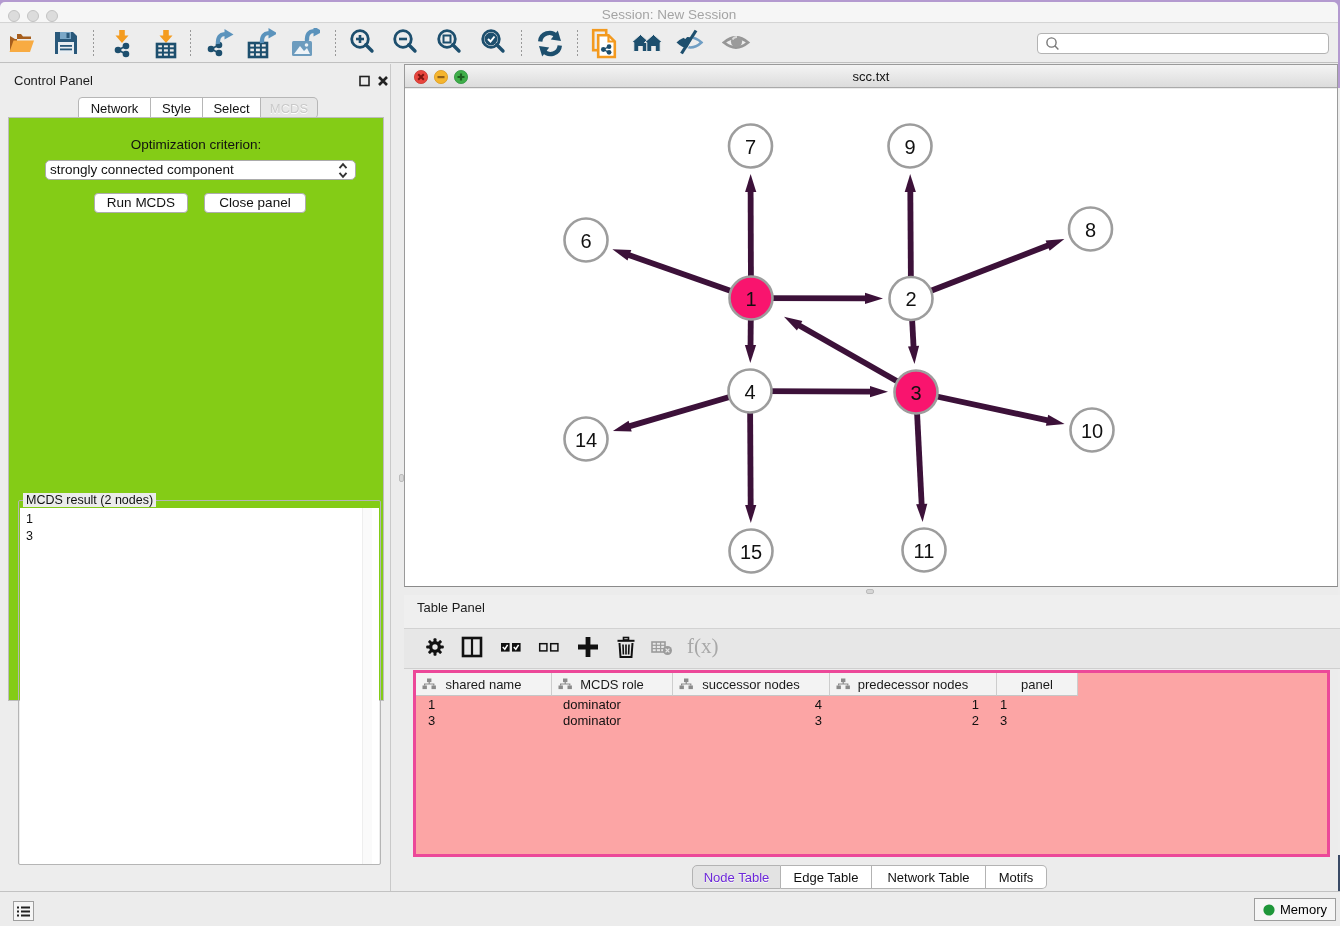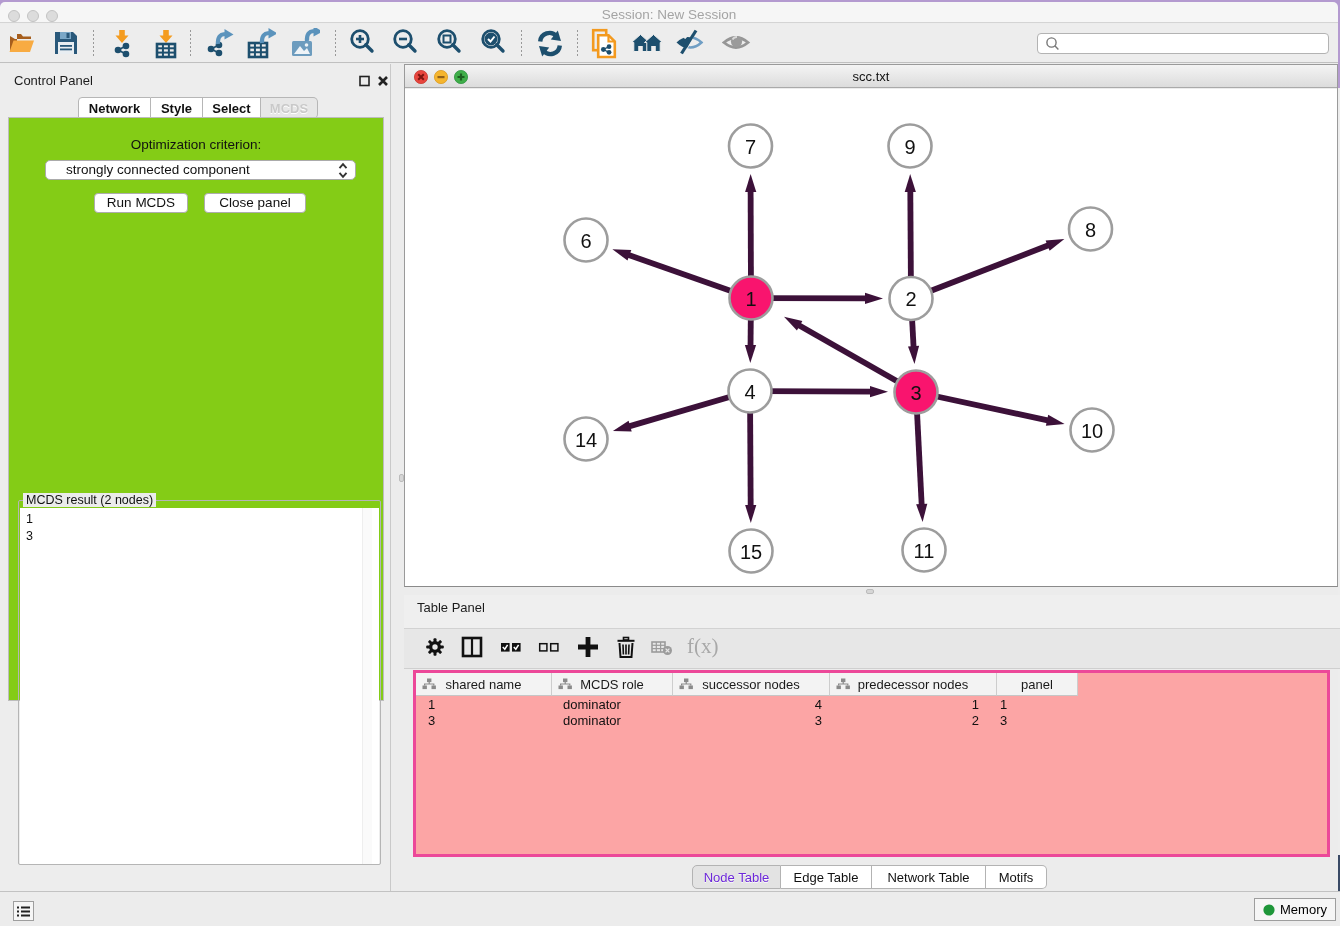--- a/index.html
+++ b/index.html
@@ -11,26 +11,26 @@
 .toolbar{position:absolute;left:0;top:24px;width:1338px;height:39px;background:#ededed;border-bottom:1px solid #c0c0c0}
 .tsep{position:absolute;top:6px;width:1px;height:27px;
   background-image:linear-gradient(#999 2px,transparent 2px);background-size:1px 4px}
 .search{position:absolute;left:1037px;top:9px;width:292px;height:21px;background:#fff;
   border:1px solid #b3b3b3;border-radius:4px;display:flex;align-items:center}
 .phead{position:absolute;font-size:13px;color:#1c1c1c}
 .pbtns{position:absolute}
 .cpanel{position:absolute;left:0;top:64px;width:391px;height:827px;background:#ededed;border-right:1px solid #c9c9c9}
 .tabs{position:absolute;left:78px;top:33px;display:flex;height:22px}
 .tab{border:1px solid #b6b6b6;border-left:none;background:#fff;font-size:13px;color:#111;
-  display:flex;align-items:center;justify-content:center;font-weight:700}
+  display:flex;align-items:center;justify-content:center;font-weight:400}
 .tab:first-child{border-left:1px solid #b6b6b6}
 .tabsel{background:#e7e7e7;color:#c9c9c9;text-shadow:0 1px 0 #fff}
 .cbox{position:absolute;left:8px;top:53px;width:376px;height:584px;border:1px solid #bdbdbd;background:#84cc16}
 .select{position:absolute;left:36px;top:42px;width:311px;height:20px;background:#fff;border:1px solid #ababab;
-  border-radius:5px;font-size:13.5px;color:#111;padding:1px 0 0 20px}
+  border-radius:5px;font-size:13.5px;color:#111;padding:1px 0 0 4px}
 .btn{position:absolute;height:20px;background:#fff;border:1px solid #adadad;border-radius:4px;
   font-size:13.5px;color:#111;text-align:center;padding-top:1px}
 .fset{position:absolute;left:9px;top:382px;width:363px;height:365px;border:1px solid #b5b5b5;border-radius:2px}
 .fleg{position:absolute;left:14px;top:375px;font-size:12.5px;color:#111;background:#ebebeb;padding:0 3px}
 .fwhite{position:absolute;left:11px;top:390px;width:359px;height:356px;background:#fff;font-size:12.5px;color:#111;line-height:16.5px}
 .fscroll{position:absolute;right:7px;top:0;width:10px;height:100%;background:#fafafa;border-left:1px solid #eee}
 .netwin{position:absolute;left:404px;top:64px;width:934px;height:523px;border:1px solid #9a9a9a;border-bottom:1px solid #8a8a8a}
 .nettitle{position:absolute;left:0;top:0;width:932px;height:23px;
   background:linear-gradient(#f4f4f4,#dcdcdc);border-bottom:1px solid #aaa;text-align:center}
 .nettitle span{font-size:13px;color:#111;line-height:23px;font-weight:500}

